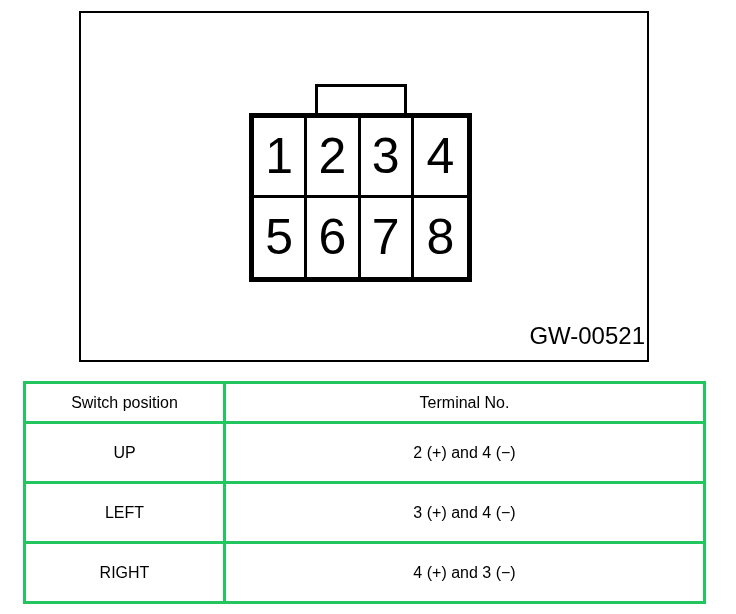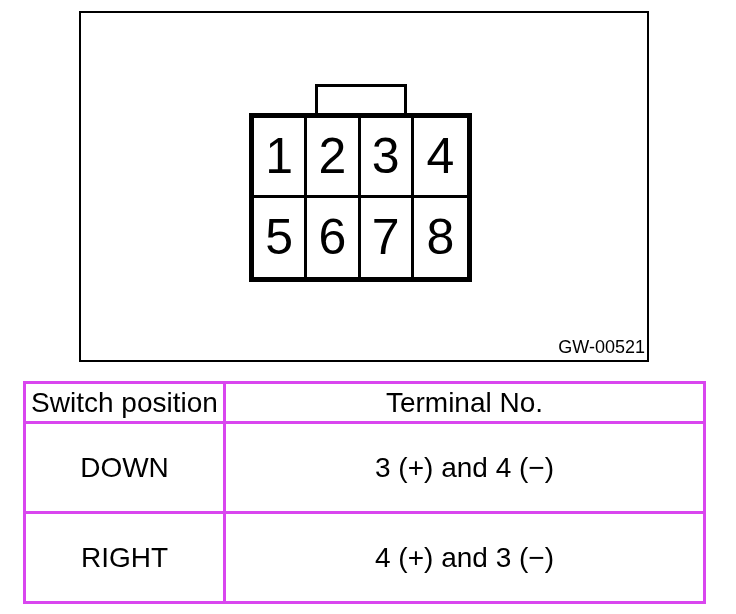--- a/index.html
+++ b/index.html
@@ -61,41 +61,41 @@
     border-right: 3px solid #000;
     border-bottom: 3px solid #000;
     box-sizing: border-box;
   }
   .pin-cell:nth-child(4n) { border-right: none; }
   .pin-cell:nth-child(n+5) { border-bottom: none; }
 
   .figure-code {
     position: absolute;
     right: 2px;
-    bottom: 4px;
-    font-size: 18px;
+    bottom: 12px;
+    font-size: 24px;
     line-height: 1;
   }
 
   
   .terminal-table {
     position: absolute;
     left: 23px;
     top: 381px;
     width: 683px;
     height: 223px;
     border-collapse: collapse;
     table-layout: fixed;
   }
   .terminal-table th,
   .terminal-table td {
-    border: 3px solid #d946ef;
+    border: 3px solid #22c55e;
     text-align: center;
     vertical-align: middle;
-    font-size: 28px;
+    font-size: 16px;
     font-weight: normal;
     padding: 0;
     height: 37px;
     overflow: hidden;
     white-space: nowrap;
   }
 </style>
 </head>
 <body>
 
@@ -122,21 +122,25 @@
       <col>
     </colgroup>
     <thead>
       <tr>
         <th>Switch position</th>
         <th>Terminal No.</th>
       </tr>
     </thead>
     <tbody>
         <tr>
-          <td>DOWN</td>
+          <td>UP</td>
+          <td>2 (+) and 4 (−)</td>
+        </tr>
+        <tr>
+          <td>LEFT</td>
           <td>3 (+) and 4 (−)</td>
         </tr>
         <tr>
           <td>RIGHT</td>
           <td>4 (+) and 3 (−)</td>
         </tr>
       </tbody>
   </table>
 
 </div>

